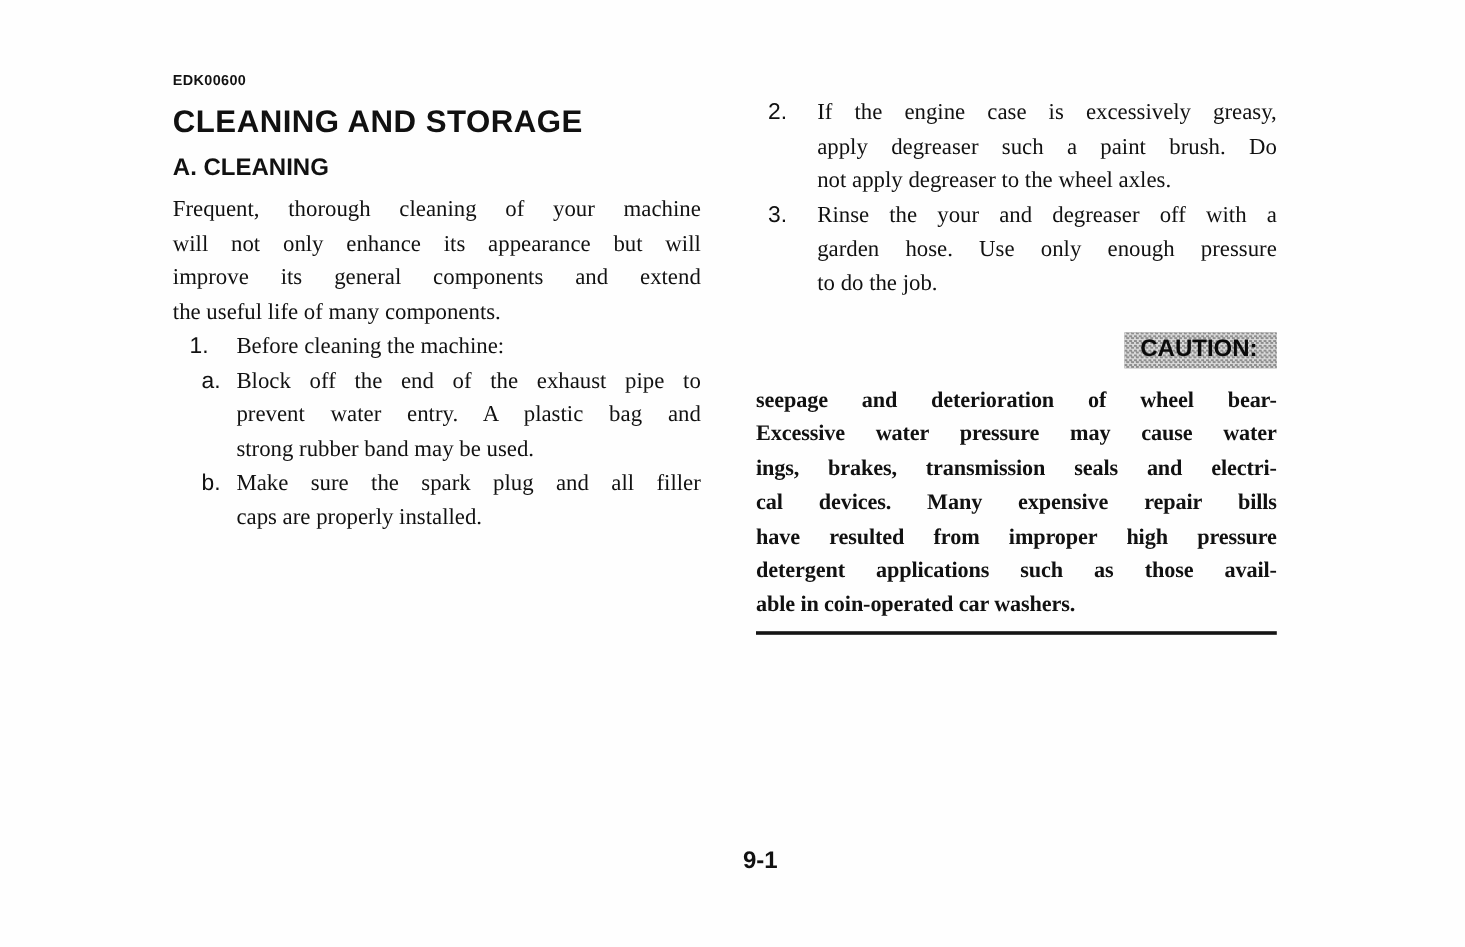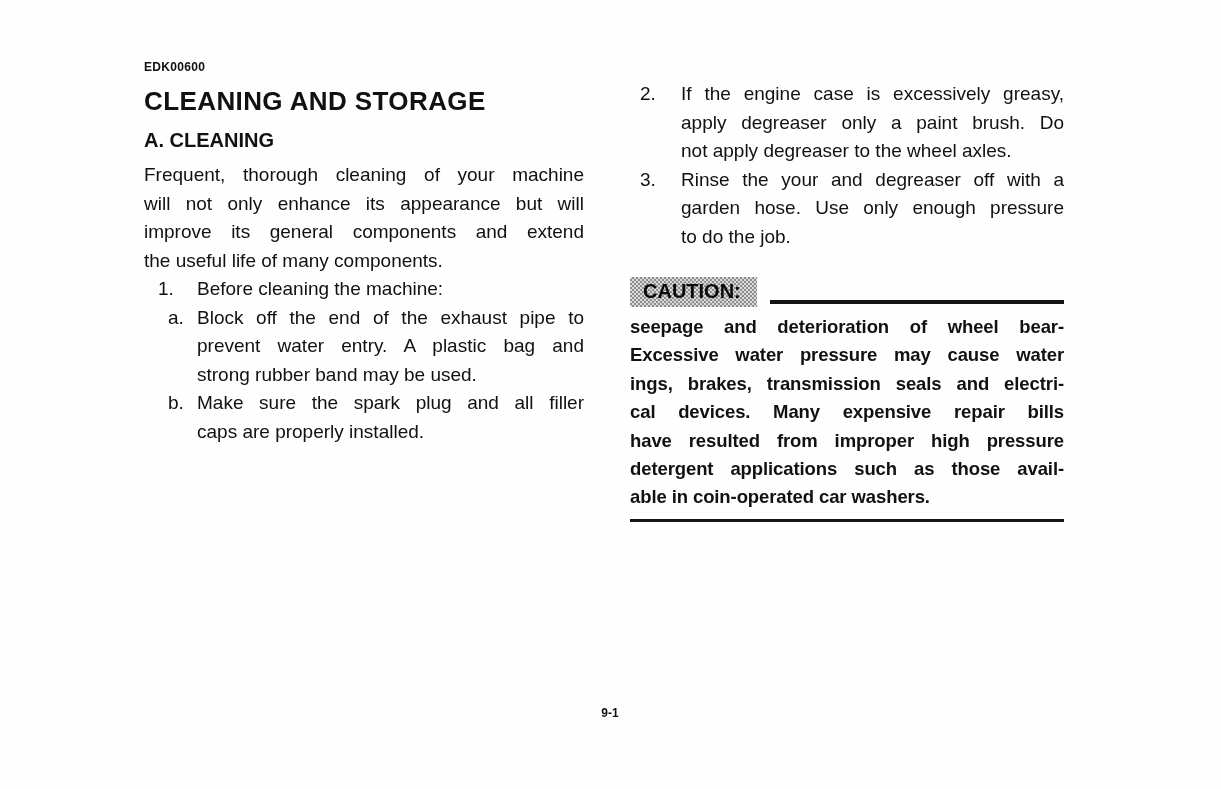--- a/index.html
+++ b/index.html
@@ -28,35 +28,36 @@
     letter-spacing: 0.4px;
     margin-bottom: 12px;
   }
   .section-heading {
     font-size: 20px;
     font-weight: bold;
     margin-bottom: 9px;
   }
   .body-text { font-size: 19px; line-height: 28.5px; }
 
-  .jline { text-align: justify; text-align-last: justify; }
+  .jline { text-align: justify; text-align-last: justify; font-family: Liberation Serif, serif; }
   .jline.last { text-align-last: left; }
 
   .list-item { display: flex; }
   .li-num  { flex: 0 0 auto; }
   .li-body { flex: 1 1 auto; min-width: 0; }
   .indent-1 .li-num { margin-left: 14px; width: 39px; }
   .indent-2 .li-num { margin-left: 24px; width: 29px; }
   .col-right .list-item .li-num { margin-left: 10px; width: 41px; }
 
   .caution-row {
     display: flex;
     align-items: flex-end;
     margin-top: 26px;
     margin-bottom: 6px;
+    flex-direction: column;
   }
   .caution-label {
     font-size: 20px;
     font-weight: bold;
     line-height: 27px;
     padding: 1px 16px 2px 13px;
     color: #0a0a0a;
     background-color: #b4b4b4;
     background-image: repeating-conic-gradient(#8e8e8e 0% 25%, #dadada 0% 50%);
     background-size: 4px 4px;
@@ -75,22 +76,22 @@
   }
   .bottom-rule {
     border-bottom: 3px solid #141414;
     margin-top: 7px;
   }
   .page-number {
     position: absolute;
     left: 572px;
     top: 706px;
     width: 76px;
-    text-align: center;
-    font-size: 12px;
+    text-align: right;
+    font-size: 20px;
     font-weight: bold;
   }
 </style>
 </head>
 <body>
 
 <div id="page">
 
   <div class="col-left">
     <div class="doc-code">EDK00600</div>
@@ -127,21 +128,21 @@
           <div class="jline last">caps are properly installed.</div>
         </div>
     </div>
   </div>
 
   <div class="col-right">
     <div class="body-text list-item">
       <div class="li-num">2.</div>
       <div class="li-body">
           <div class="jline">If the engine case is excessively greasy,</div>
-          <div class="jline">apply degreaser only a paint brush.  Do</div>
+          <div class="jline">apply degreaser such a paint brush.  Do</div>
           <div class="jline last">not apply degreaser to the wheel axles.</div>
         </div>
     </div>
 
     <div class="body-text list-item">
       <div class="li-num">3.</div>
       <div class="li-body">
           <div class="jline">Rinse the your and degreaser off with a</div>
           <div class="jline">garden hose. Use only enough pressure</div>
           <div class="jline last">to do the job.</div>

